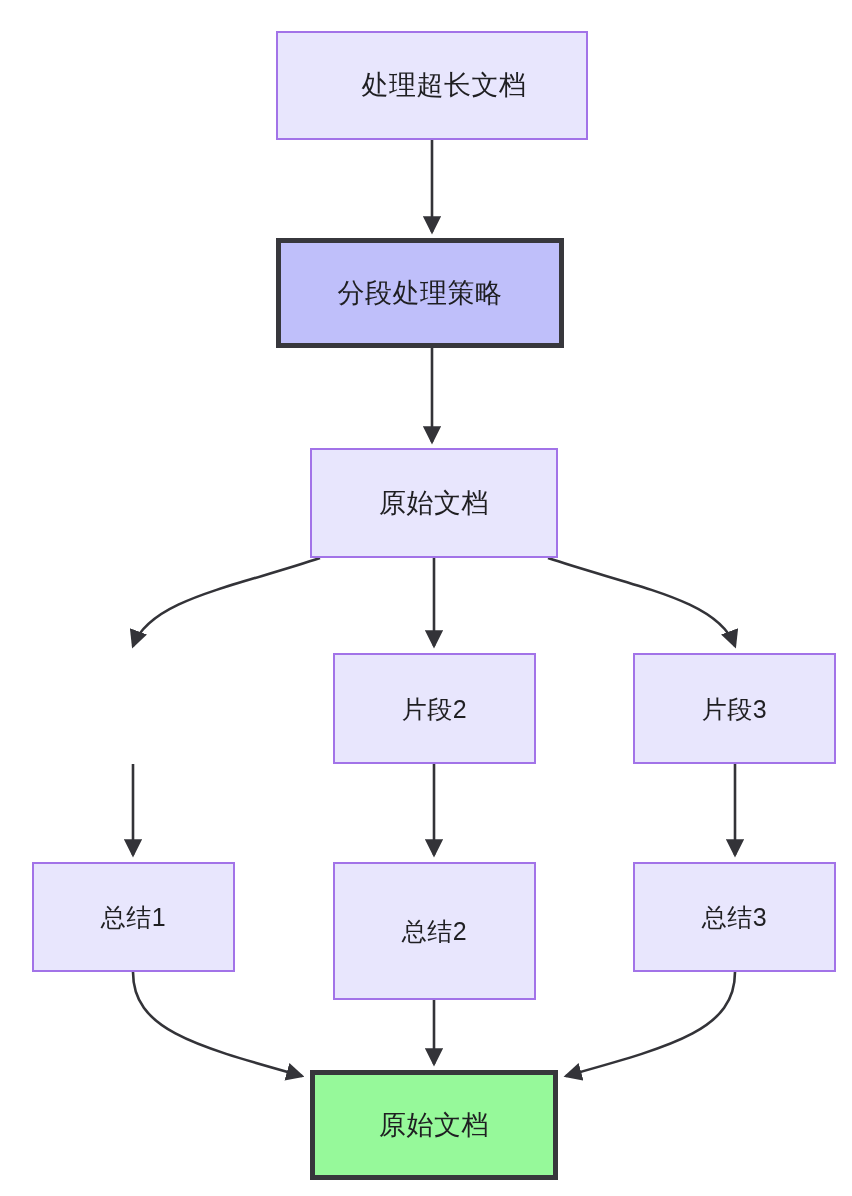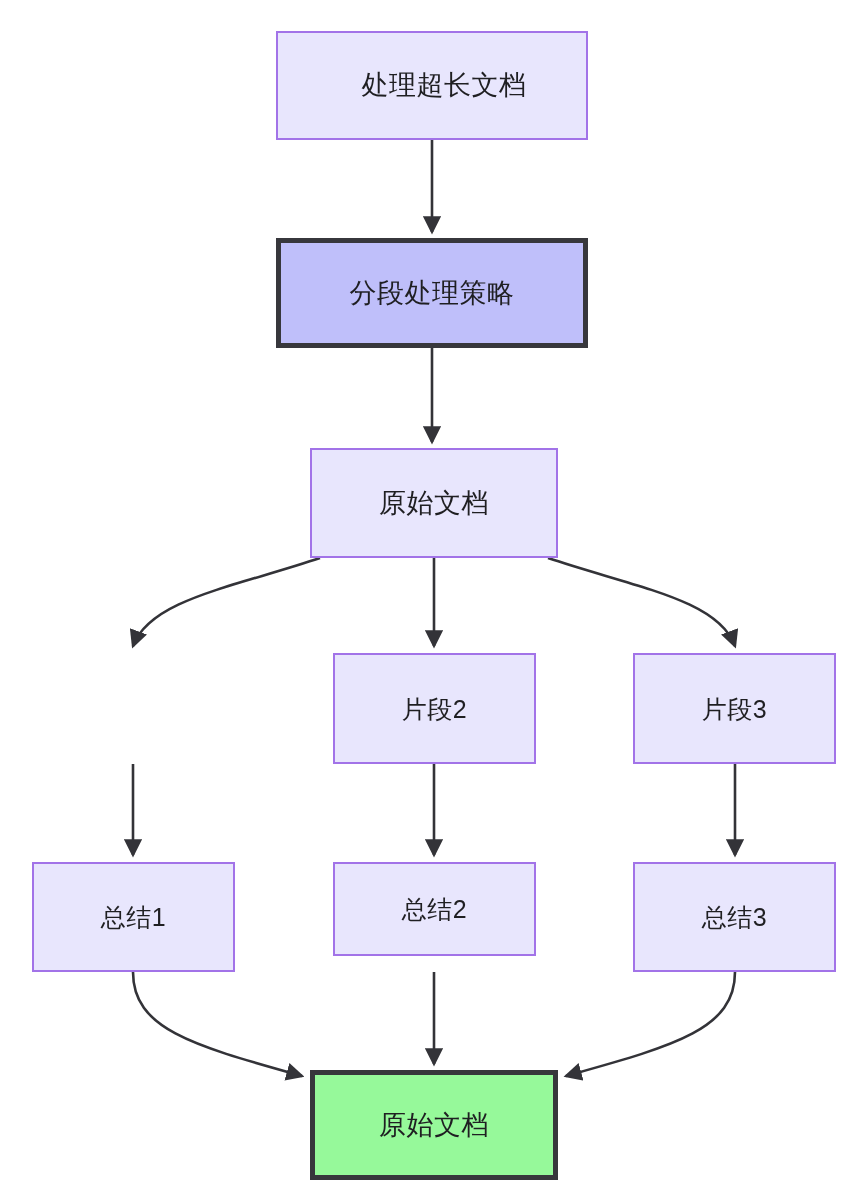--- a/index.html
+++ b/index.html
@@ -95,42 +95,42 @@
 
     <path d="M 434 972 L 434 1064" stroke="#333338" stroke-width="2.6" fill="none" marker-end="url(#arrow)"></path>
 
     <path d="M 735 972 C 735 1030, 673 1046, 566 1076" stroke="#333338" stroke-width="2.6" fill="none" marker-end="url(#arrow)"></path>
   </svg>
 
   <div class="node plain" style="left:276px; top:31px; width:312px; height:109px;padding-left:24px;">
     <span class="node-label">处理超长文档</span>
   </div>
 
-  <div class="node accent" style="left:276px; top:238px; width:312px; height:110px;">
+  <div class="node accent" style="left:276px; top:238px; width:288px; height:110px;">
     <span class="node-label">分段处理策略</span>
   </div>
 
   <div class="node plain" style="left:310px; top:448px; width:248px; height:110px;">
     <span class="node-label">原始文档</span>
   </div>
 
 
   <div class="node plain small" style="left:333px; top:653px; width:203px; height:111px;">
     <span class="node-label">片段2</span>
   </div>
 
   <div class="node plain small" style="left:633px; top:653px; width:203px; height:111px;">
     <span class="node-label">片段3</span>
   </div>
 
   <div class="node plain small" style="left:32px; top:862px; width:203px; height:110px;">
     <span class="node-label">总结1</span>
   </div>
 
-  <div class="node plain small" style="left:333px; top:862px; width:203px; height:94px;">
+  <div class="node plain small" style="left:333px; top:862px; width:203px; height:138px;">
     <span class="node-label">总结2</span>
   </div>
 
   <div class="node plain small" style="left:633px; top:862px; width:203px; height:110px;">
     <span class="node-label">总结3</span>
   </div>
 
   <div class="node success" style="left:310px; top:1070px; width:248px; height:110px;">
     <span class="node-label">原始文档</span>
   </div>

